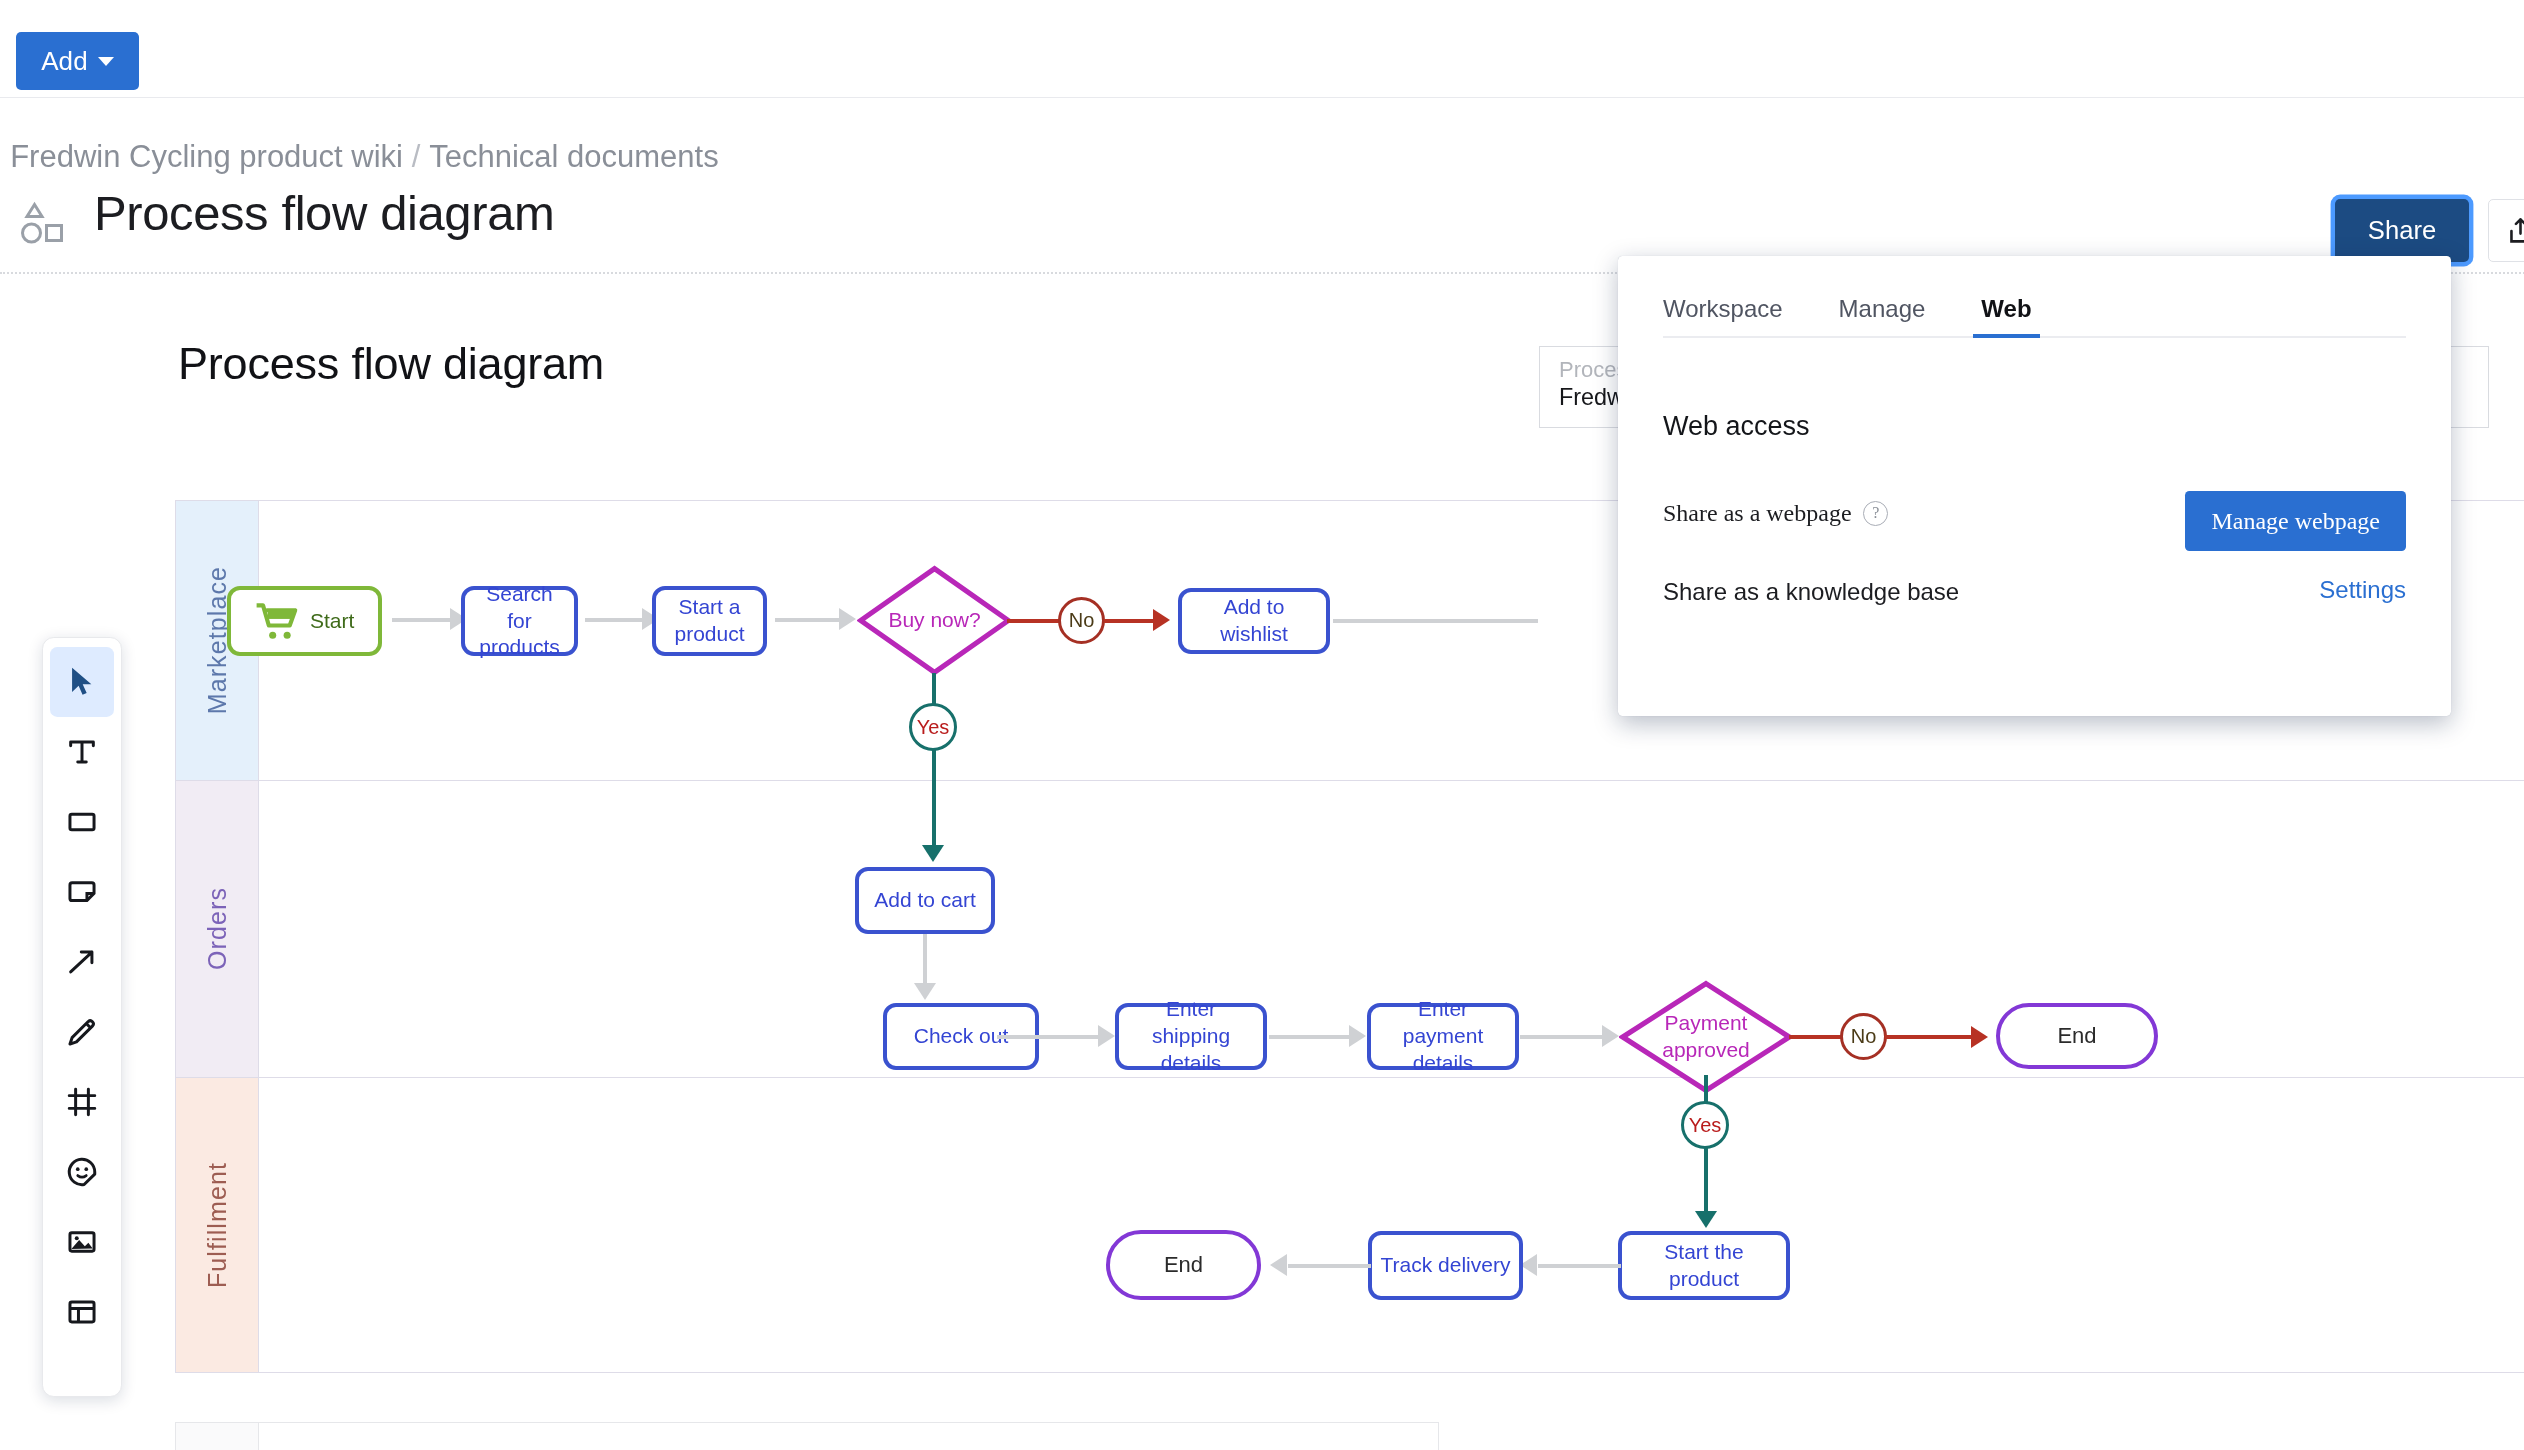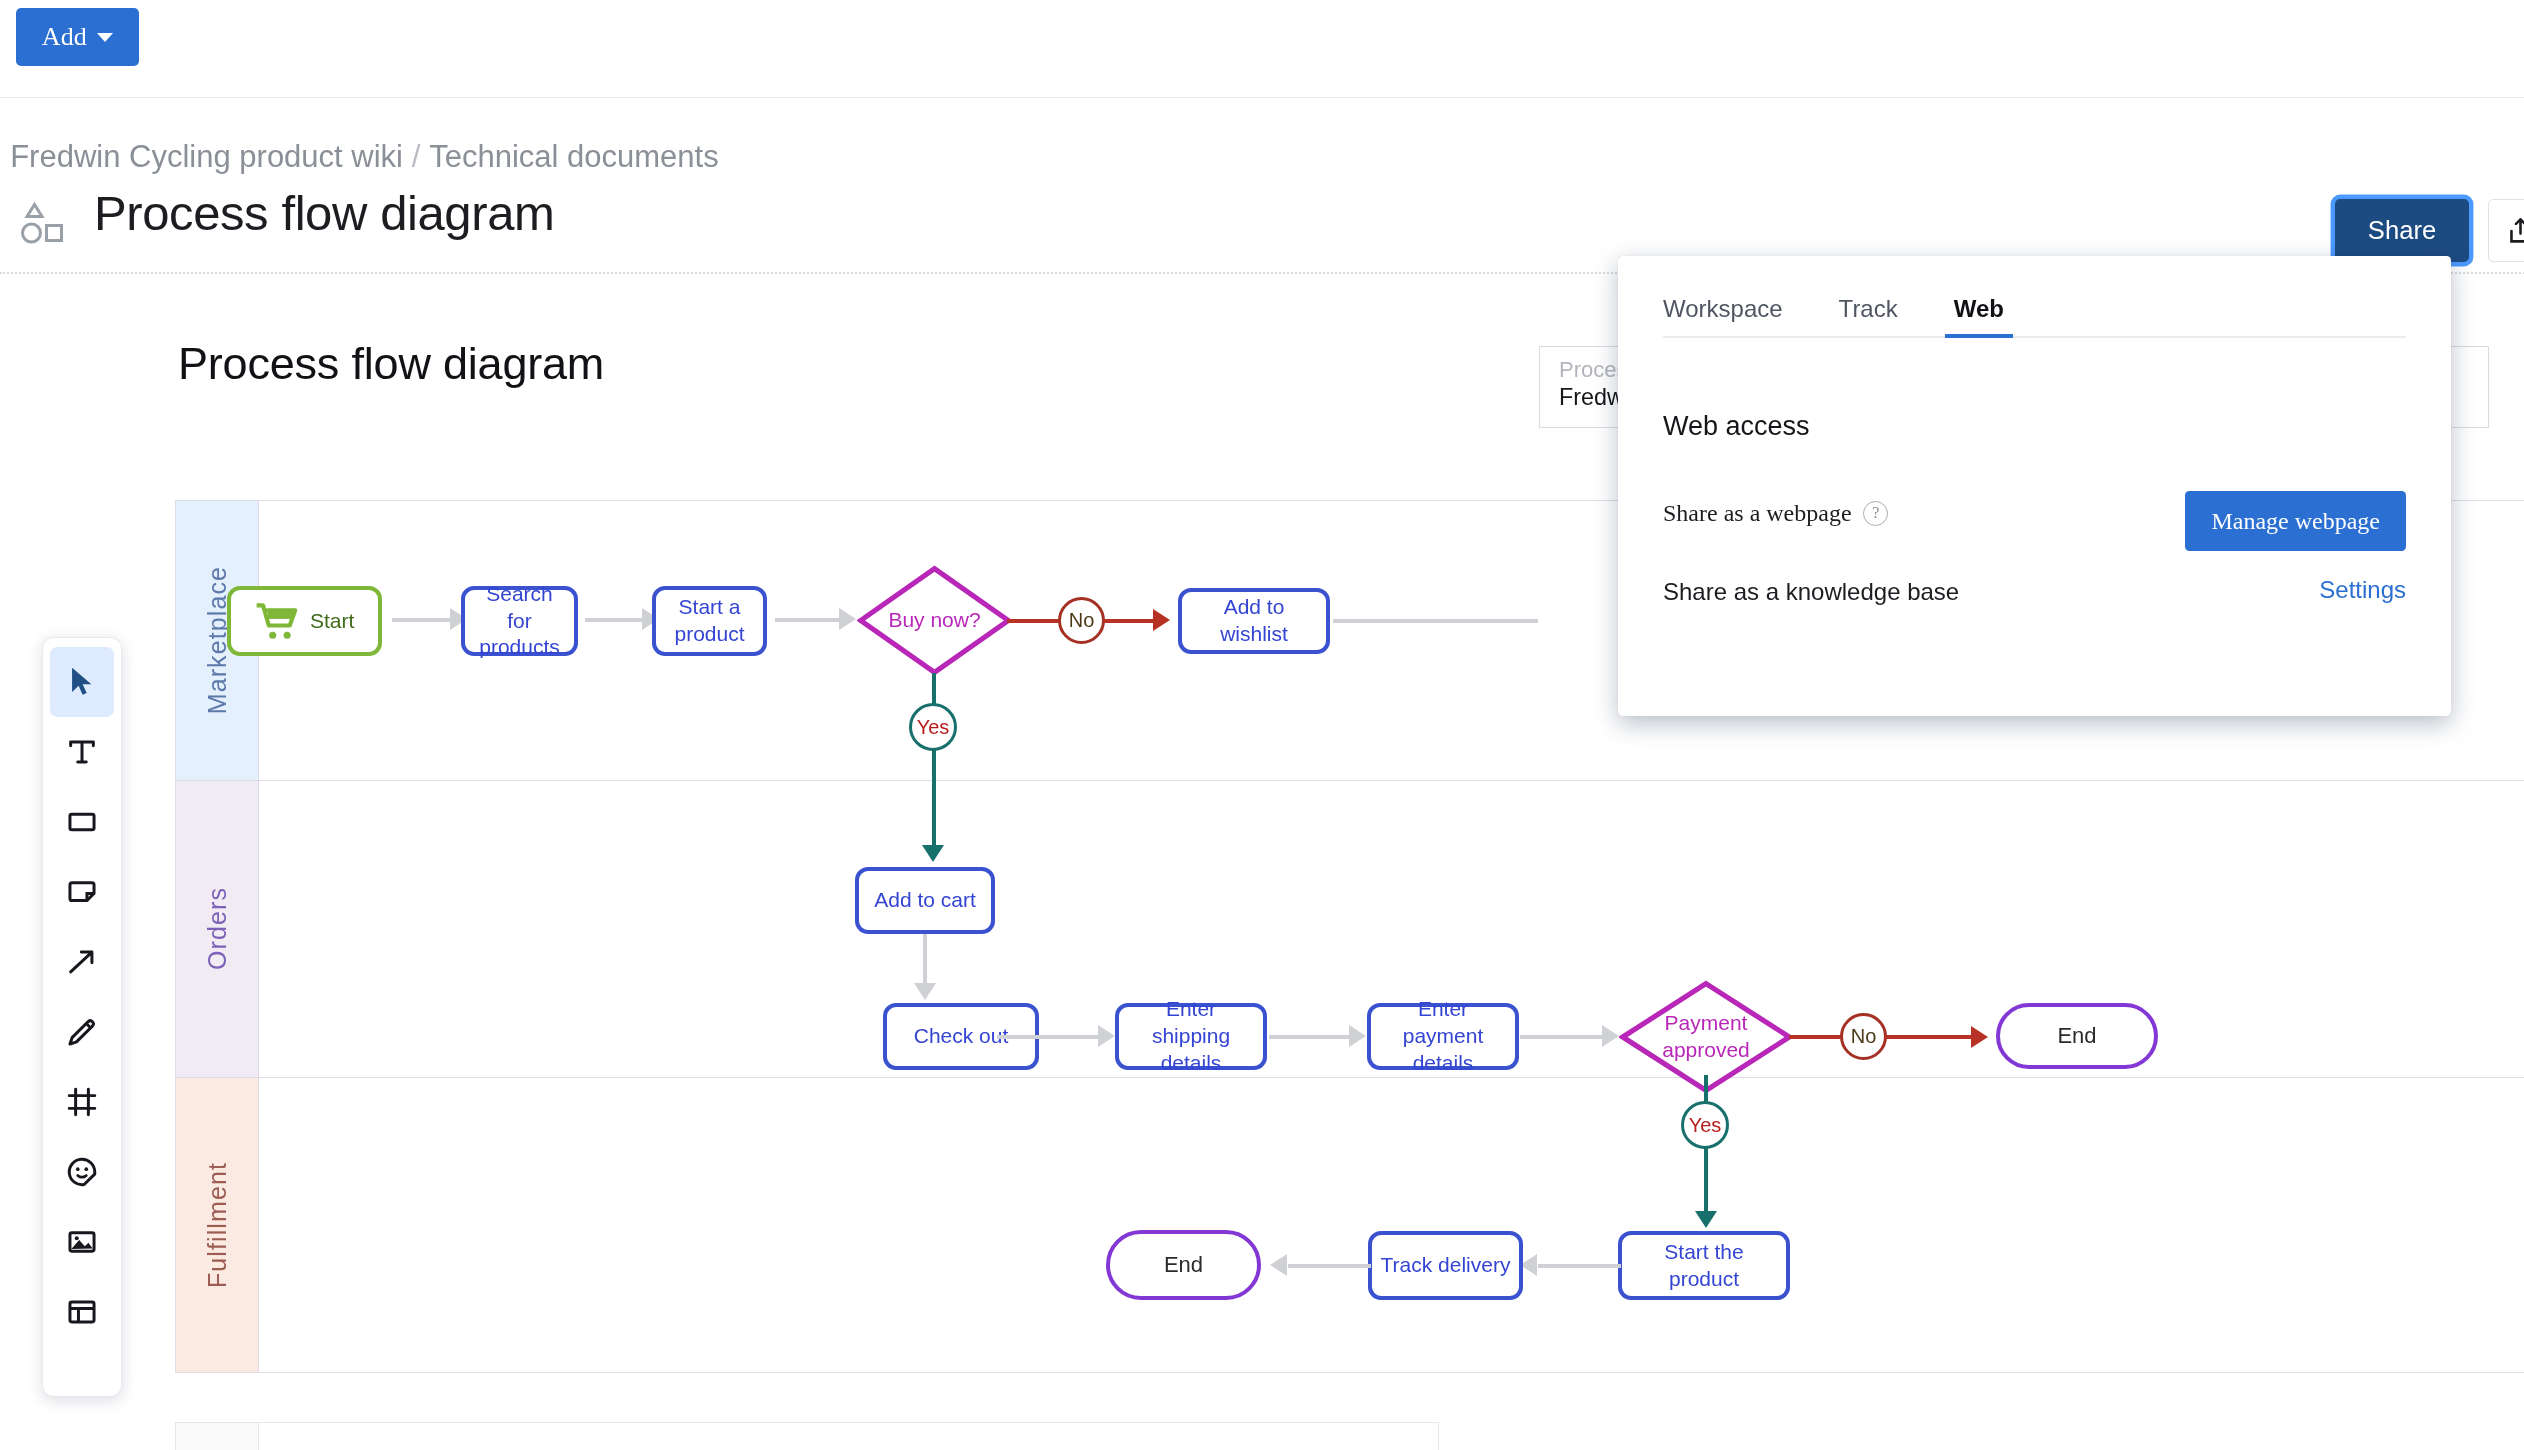--- a/index.html
+++ b/index.html
@@ -10,26 +10,26 @@
     overflow: hidden;
   }
   #app { position: relative; width: 2525px; height: 1451px; background:#fff; }
 
   
   .topbar {
     position:absolute; left:0; top:0; width:2525px; height:98px;
     background:#fff; border-bottom:0.7px solid #e9eaee;
   }
   .add-btn {
-    position:absolute; left:16px; top:8px;
+    position:absolute; left:16px; top:32px;
     width:123px; height:58px; border-radius:5.1px;
     background:#2a6fd1; color:#fff;
     font-size:26px; font-weight:500;
     display:flex; align-items:center; justify-content:center; gap:10.2px;
-    border:none; cursor:pointer; letter-spacing:0.1px;font-family:Liberation Serif, serif;
+    border:none; cursor:pointer; letter-spacing:0.1px;
   }
   .caret-down { width:0;height:0;border-left:8px solid transparent;border-right:8px solid transparent;border-top:9.5px solid #fff; display:inline-block; }
 
   
   .breadcrumb {
     position:absolute; left:10.2px; top:139px;
     font-size:31px; color:#8a8f98; white-space:nowrap;
   }
   .breadcrumb .sep { color:#b9bcc3; margin:0 8.8px; }
   .breadcrumb a { color:#8a8f98; text-decoration:none; }
@@ -428,21 +428,21 @@
       <svg width="34" height="34" viewBox="0 0 24 24">
         <rect x="3.5" y="5" width="17" height="14" rx="1.3" fill="none" stroke="#16181d" stroke-width="2.1"></rect>
         <path d="M3.5 9.5 H20.5 M9.5 9.5 V19" fill="none" stroke="#16181d" stroke-width="2.1"></path>
       </svg>
     </div>
   </div>
 
   <div class="popup">
     <div class="popup-tabs">
       <button class="ptab">Workspace</button>
-      <button class="ptab">Track</button>
+      <button class="ptab">Manage</button>
       <button class="ptab active">Web</button>
     </div>
 
     <div class="popup-h">Web access</div>
 
     <div class="row-web">
       <div class="row-label">
         <span>Share as a webpage</span>
         <span class="qmark">?</span>
       </div>

